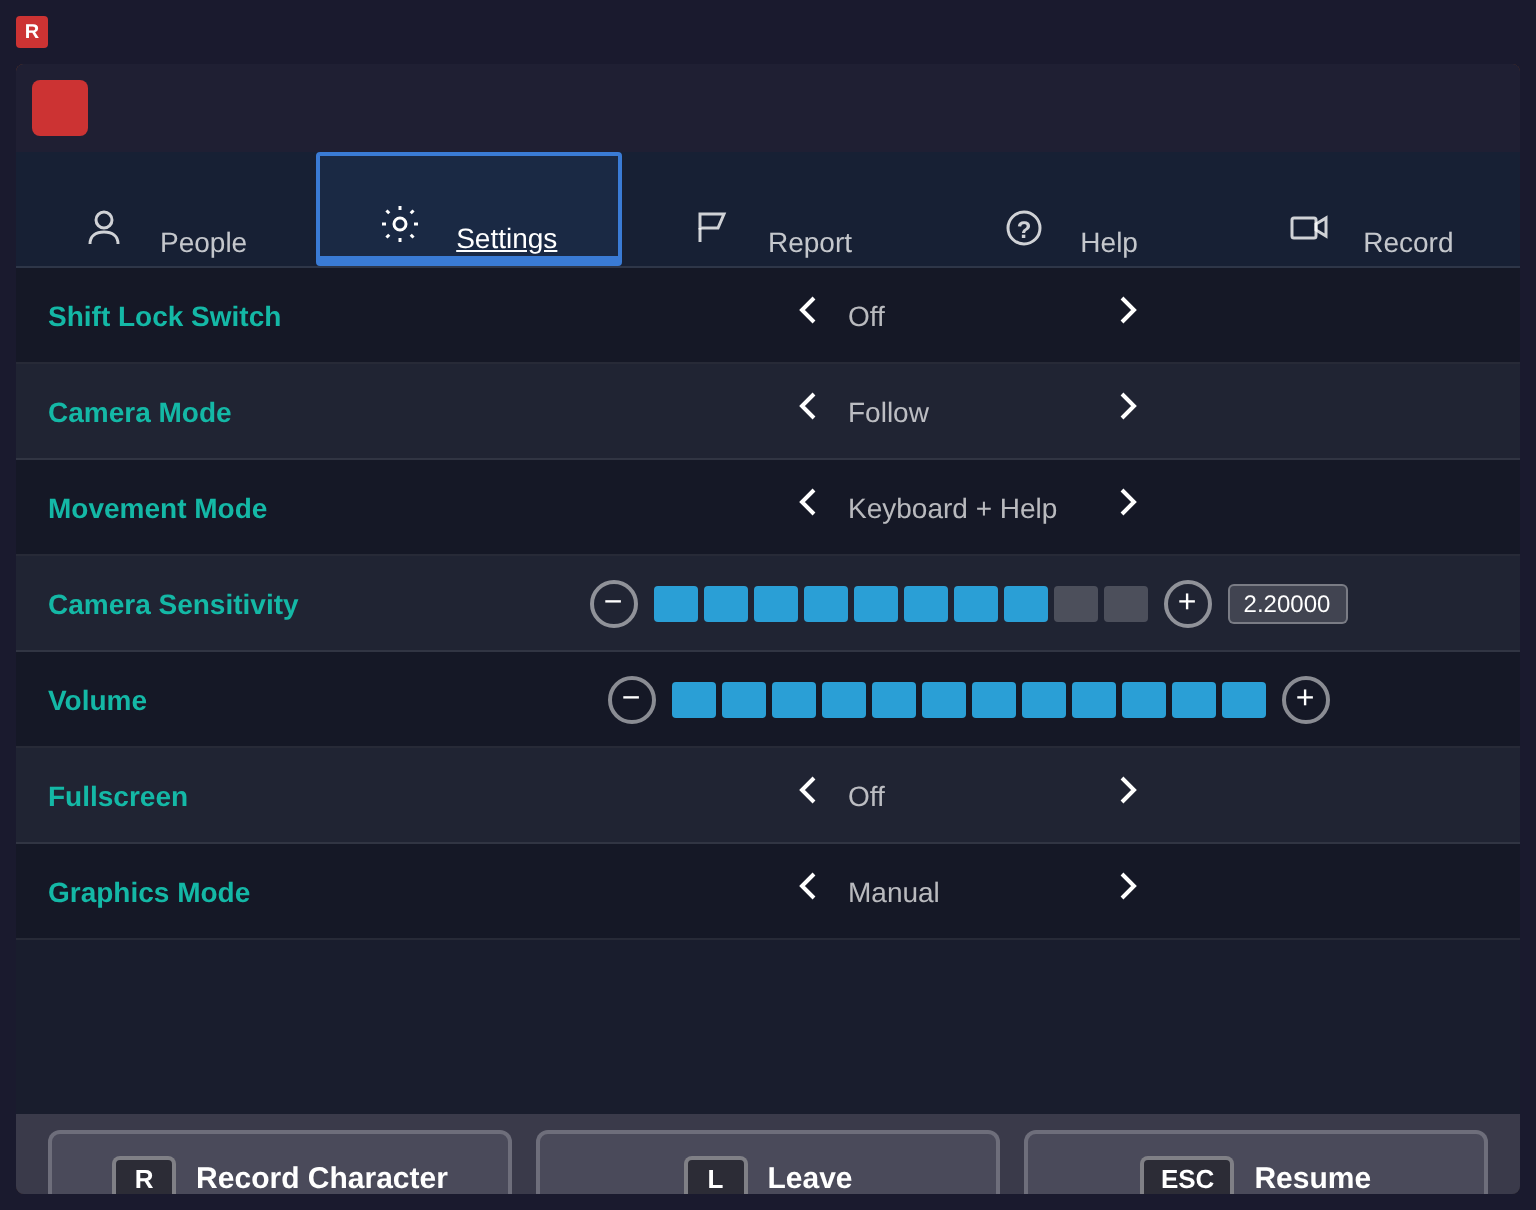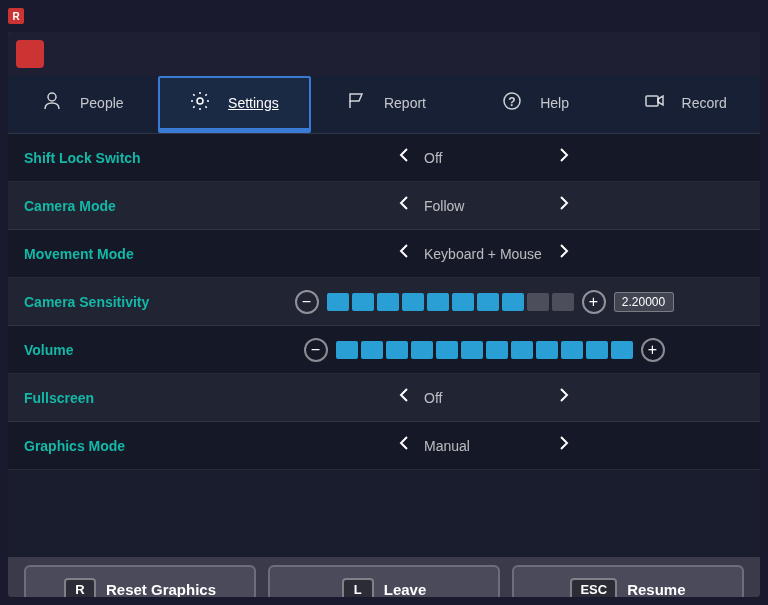--- a/index.html
+++ b/index.html
@@ -91,21 +91,21 @@
     .nav-tabs {
       background: rgba(20, 30, 50, 0.85);
       display: flex;
       align-items: stretch;
       height: 58px;
       border-bottom: 1px solid rgba(255,255,255,0.1);
     }
     .nav-tab {
       flex: 1;
       display: flex;
-      align-items: center;
+      align-items: flex-end;
       justify-content: center;
       gap: 18px;
       color: rgba(255,255,255,0.75);
       font-size: 14px;
       font-weight: 500;
       cursor: pointer;
       position: relative;
       padding-bottom: 4px;
     }
     .nav-tab.active {
@@ -355,21 +355,21 @@
               <path d="M4 4L10 10L4 16" stroke="white" stroke-width="2" fill="none"></path>
             </svg></div>
         </div>
       </div>
       <div class="setting-row">
         <div class="setting-label">Movement Mode</div>
         <div class="setting-control">
           <div class="arrow-btn"><svg width="14" height="20" viewBox="0 0 14 20">
               <path d="M10 4L4 10L10 16" stroke="white" stroke-width="2" fill="none"></path>
             </svg></div>
-          <div class="setting-value">Keyboard + Mouse</div>
+          <div class="setting-value">Keyboard + Help</div>
           <div class="arrow-btn"><svg width="14" height="20" viewBox="0 0 14 20">
               <path d="M4 4L10 10L4 16" stroke="white" stroke-width="2" fill="none"></path>
             </svg></div>
         </div>
       </div>
       <div class="setting-row">
         <div class="setting-label">Camera Sensitivity</div>
         <div class="setting-control">
           <div class="slider-minus">−</div>
           <div class="slider-track">
@@ -431,21 +431,21 @@
           <div class="arrow-btn"><svg width="14" height="20" viewBox="0 0 14 20">
               <path d="M4 4L10 10L4 16" stroke="white" stroke-width="2" fill="none"></path>
             </svg></div>
         </div>
       </div>
     </div>
 
   <div class="bottom-bar" id="bottom-bar-container">
       <div class="action-btn">
         <div class="key-badge">R</div>
-        <div class="action-label">Reset Graphics</div>
+        <div class="action-label">Record Character</div>
       </div>
       <div class="action-btn">
         <div class="key-badge">L</div>
         <div class="action-label">Leave</div>
       </div>
       <div class="action-btn">
         <div class="key-badge">ESC</div>
         <div class="action-label">Resume</div>
       </div>
     </div>

